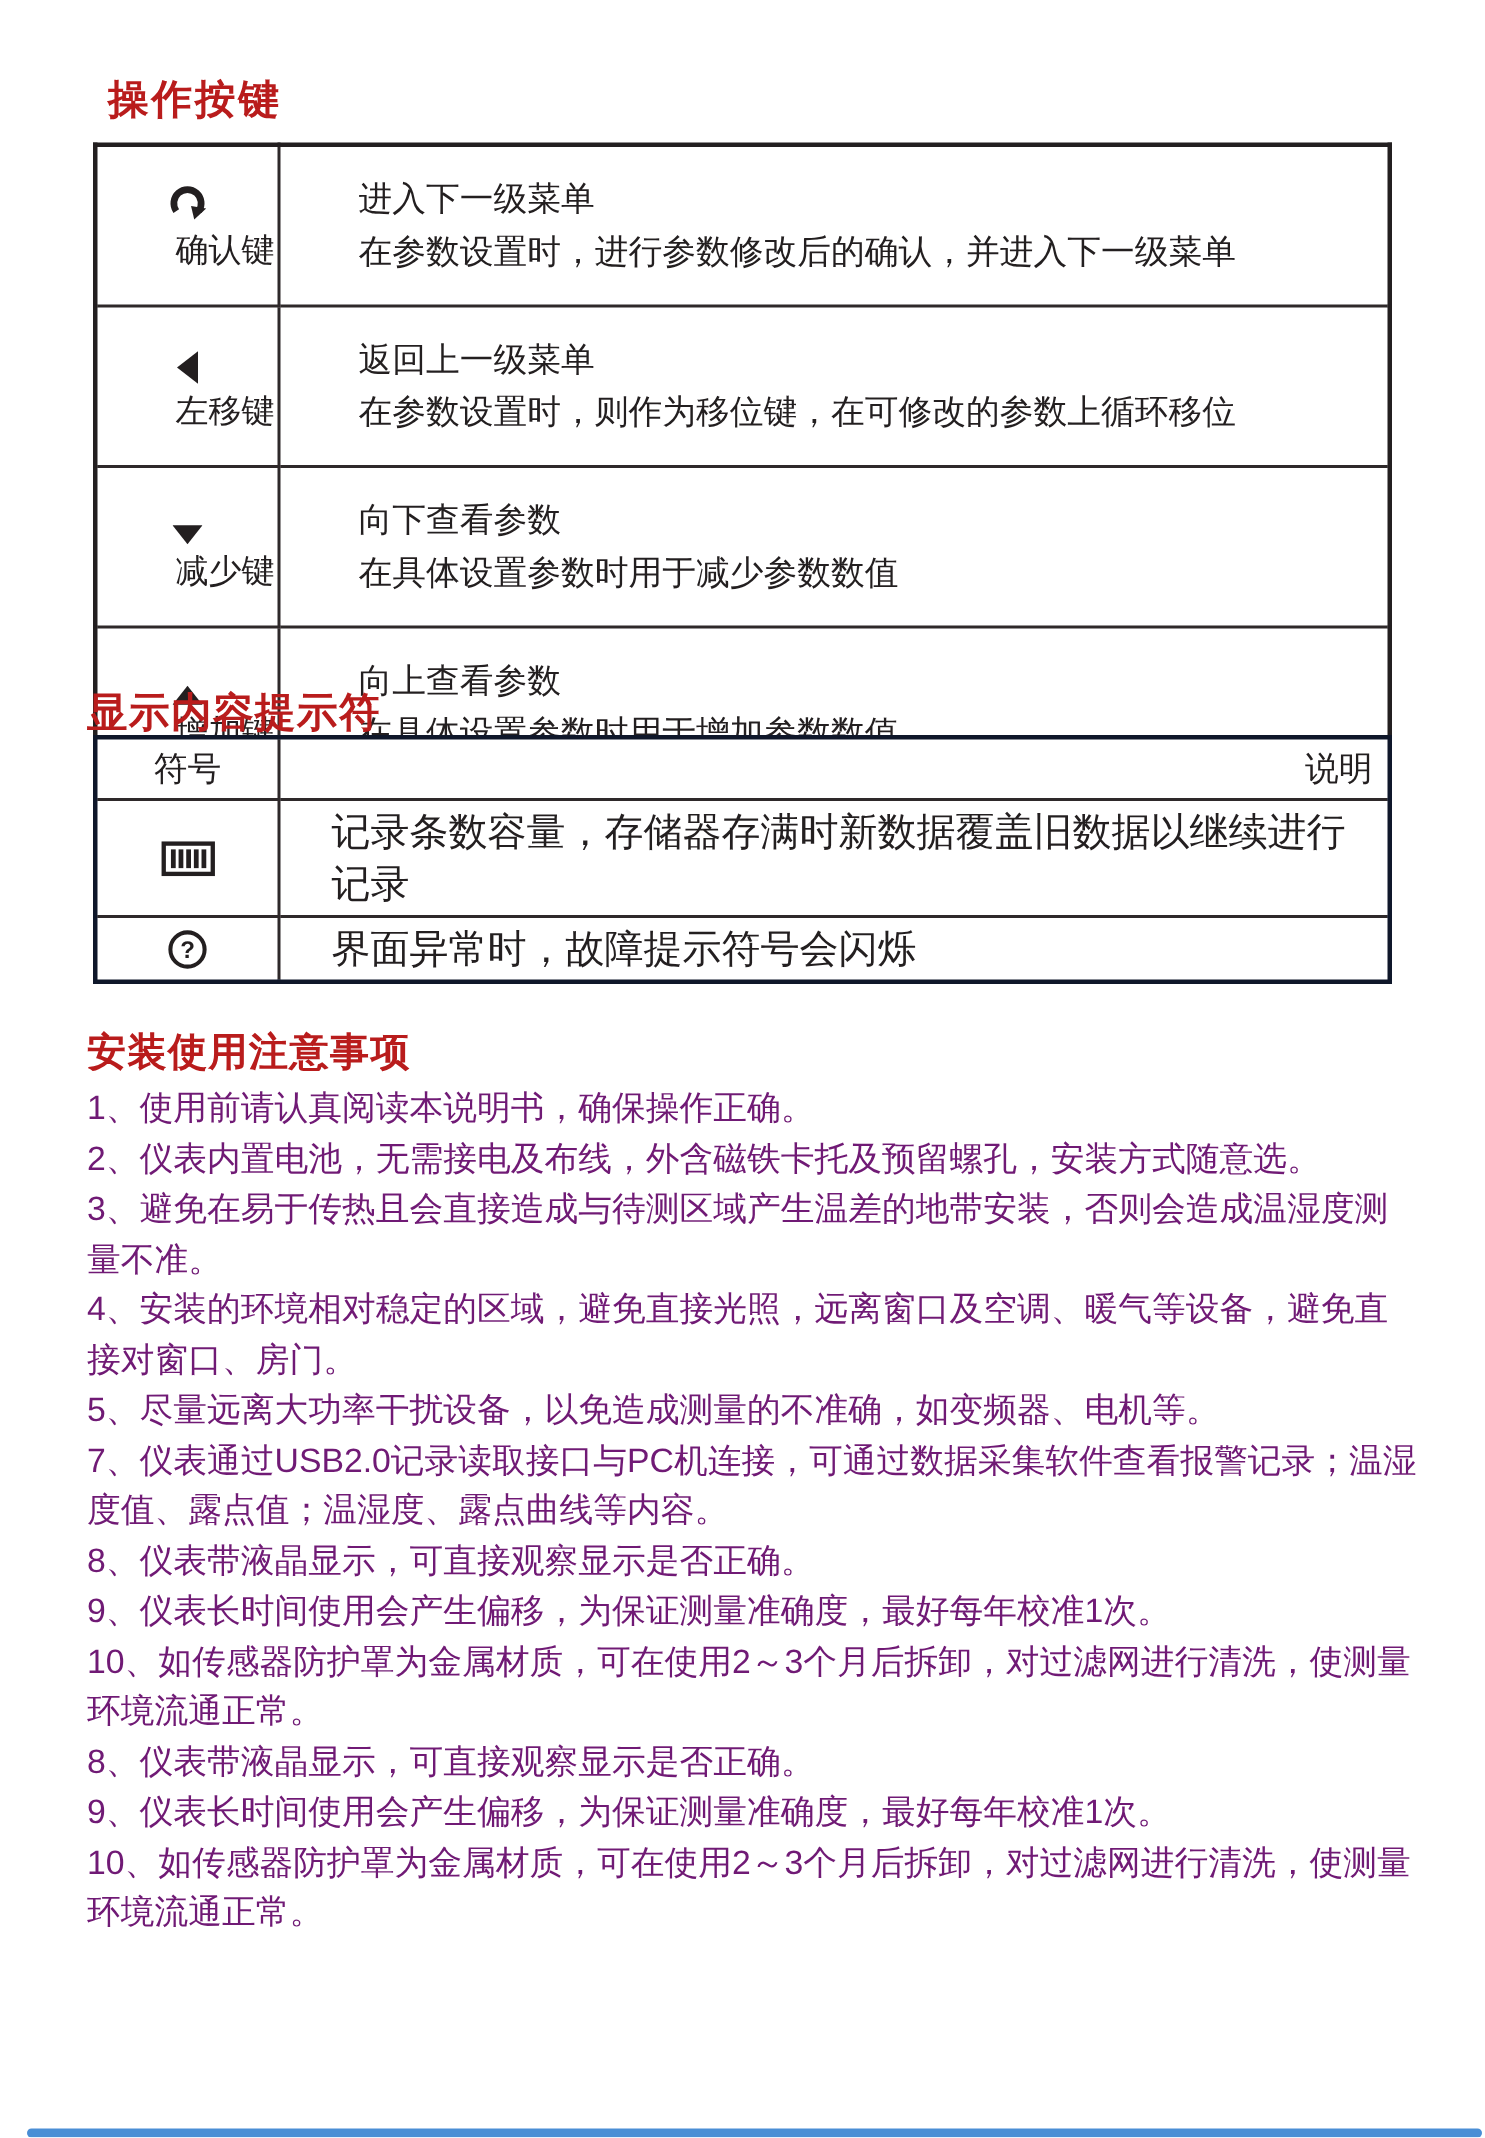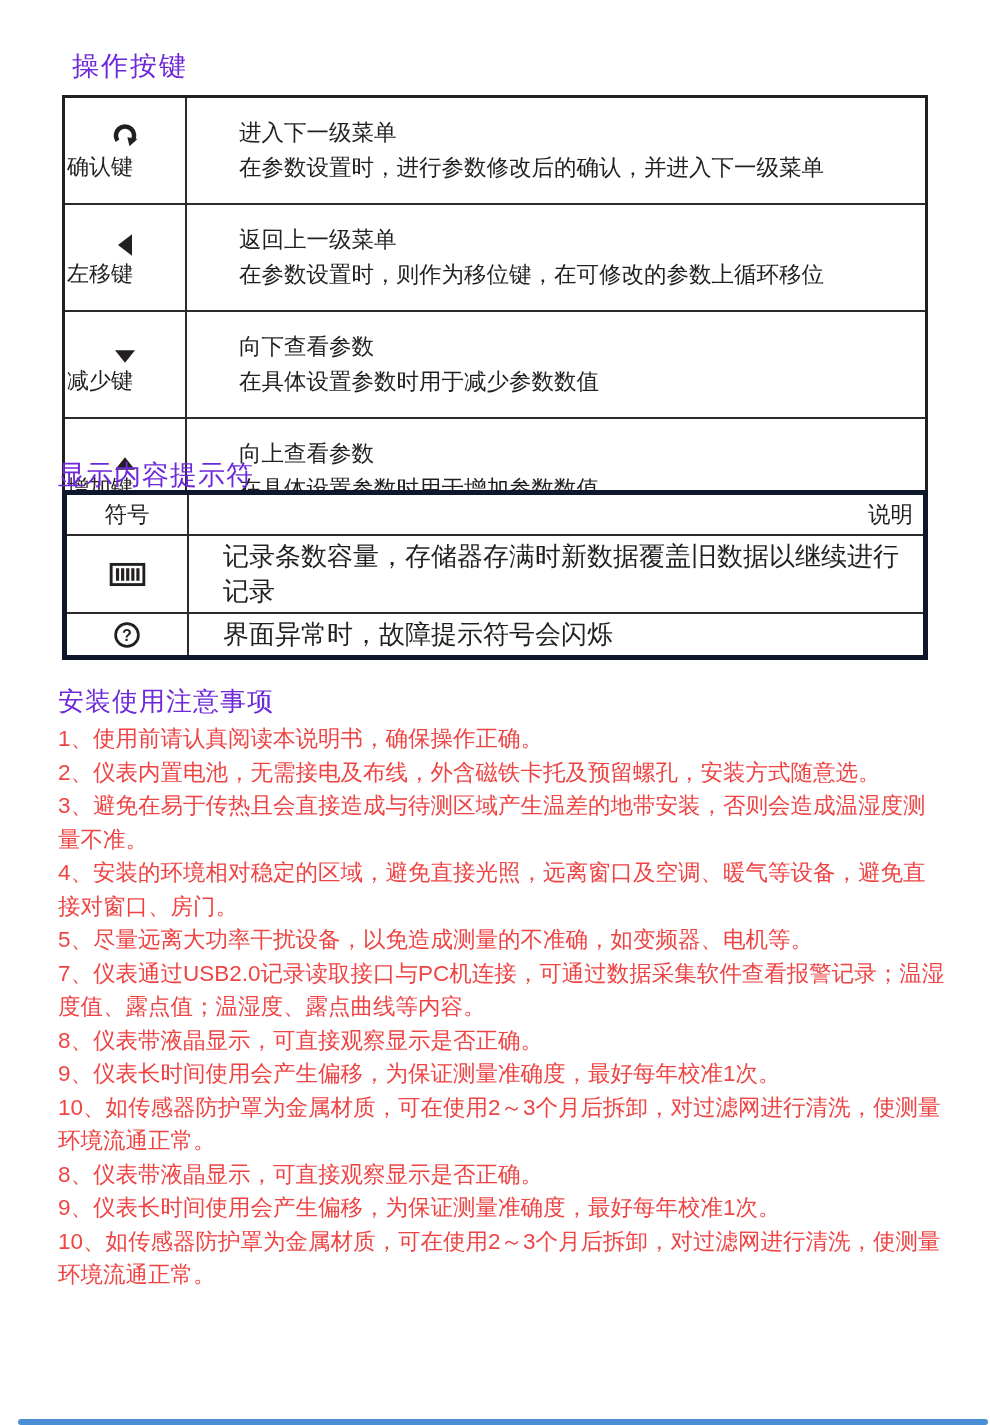--- a/index.html
+++ b/index.html
@@ -4,45 +4,45 @@
 <style>
   html,body{margin:0;padding:0;background:#ffffff;}
   .page{
     position:relative;
     width:990px;height:1425px;
     background:#ffffff;
     color:#231f20;
     font-family:"Liberation Sans",sans-serif;
     overflow:hidden;
   }
-  h2{margin:0;font-weight:400;color:#6d28d9;}
+  h2{margin:0;font-weight:700;color:#b91c1c;}
   .sec1-title{position:absolute;left:72px;top:48px;font-size:27px;letter-spacing:2px;}
   .sec2-title{position:absolute;left:58px;top:457px;font-size:27px;letter-spacing:1px;text-align:right;}
   .sec3-title{position:absolute;left:58px;top:684px;font-size:26px;letter-spacing:1px;}
 
   table{border-collapse:collapse;background:#fff;}
   table.btn-table{position:absolute;left:62px;top:95px;width:866px;border:3px solid #231f20;}
-  table.sym-table{position:absolute;left:62px;top:490px;width:866px;border:5px solid #0f172a;padding-left:22px;}
+  table.sym-table{position:absolute;left:62px;top:490px;width:866px;border:3px solid #0f172a;padding-left:22px;}
   td,th{border:2px solid #2e292a;}
 
   .btn-table tr{height:83px;}
-  td.key-cell{width:116px;text-align:left;vertical-align:middle;padding:21px 2px;}
+  td.key-cell{width:116px;text-align:right;vertical-align:middle;padding:21px 2px;}
   .key-icon{display:flex;justify-content:center;align-items:flex-end;height:30px;}
   .key-label{font-size:22px;margin-top:3px;}
   td.desc-cell{padding:6px 16px 6px 52px;font-size:22.5px;line-height:1.52;vertical-align:middle;}
 
   .sym-table tr{height:41px;}
   .sym-table th{font-weight:500;font-size:22.5px;}
   th.sym-head{width:116px;text-align:center;}
   th.desc-head{text-align:right;padding:4px 10px 4px 34px;}
   td.sym-cell{width:116px;text-align:center;vertical-align:middle;padding:3px 2px;}
   .sym-table td.desc-cell2{padding:3px 10px 3px 34px;font-size:26px;vertical-align:middle;}
   .sym-icon{display:flex;justify-content:center;align-items:center;}
 
-  .notes{position:absolute;left:58px;top:722px;width:888px;font-size:22.5px;line-height:33.5px;color:#ef4444;}
+  .notes{position:absolute;left:58px;top:722px;width:888px;font-size:22.5px;line-height:33.5px;color:#701a75;}
   .notes p{margin:0;}
 
   .bottom-bar{position:absolute;left:18px;right:2px;bottom:0;height:6px;background:#4a8ed5;border-radius:3px;}
 
   svg{display:block;}
 </style>
 </head>
 <body>
 
 <div class="page">

